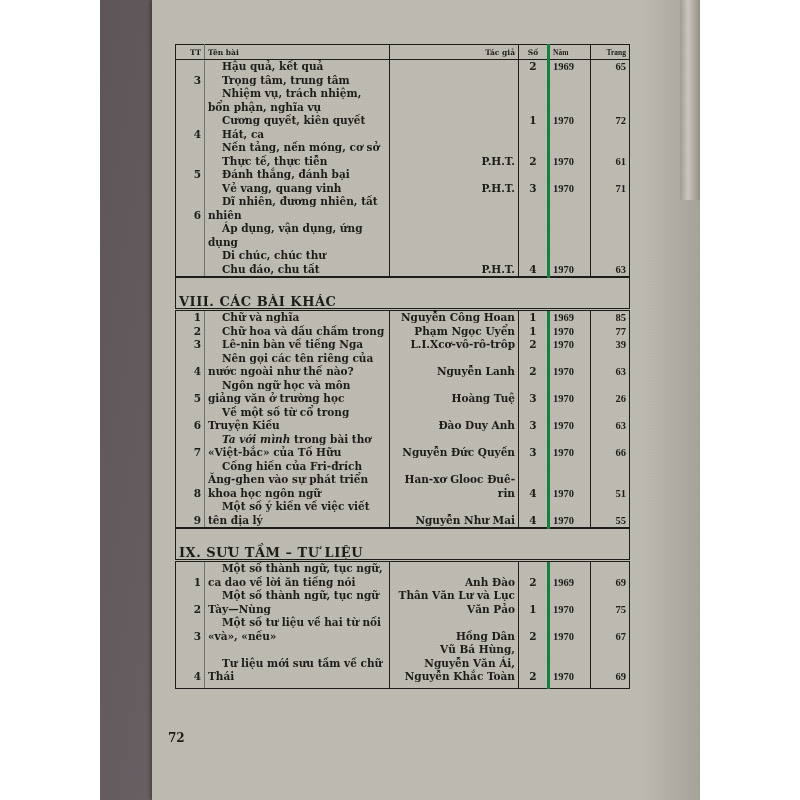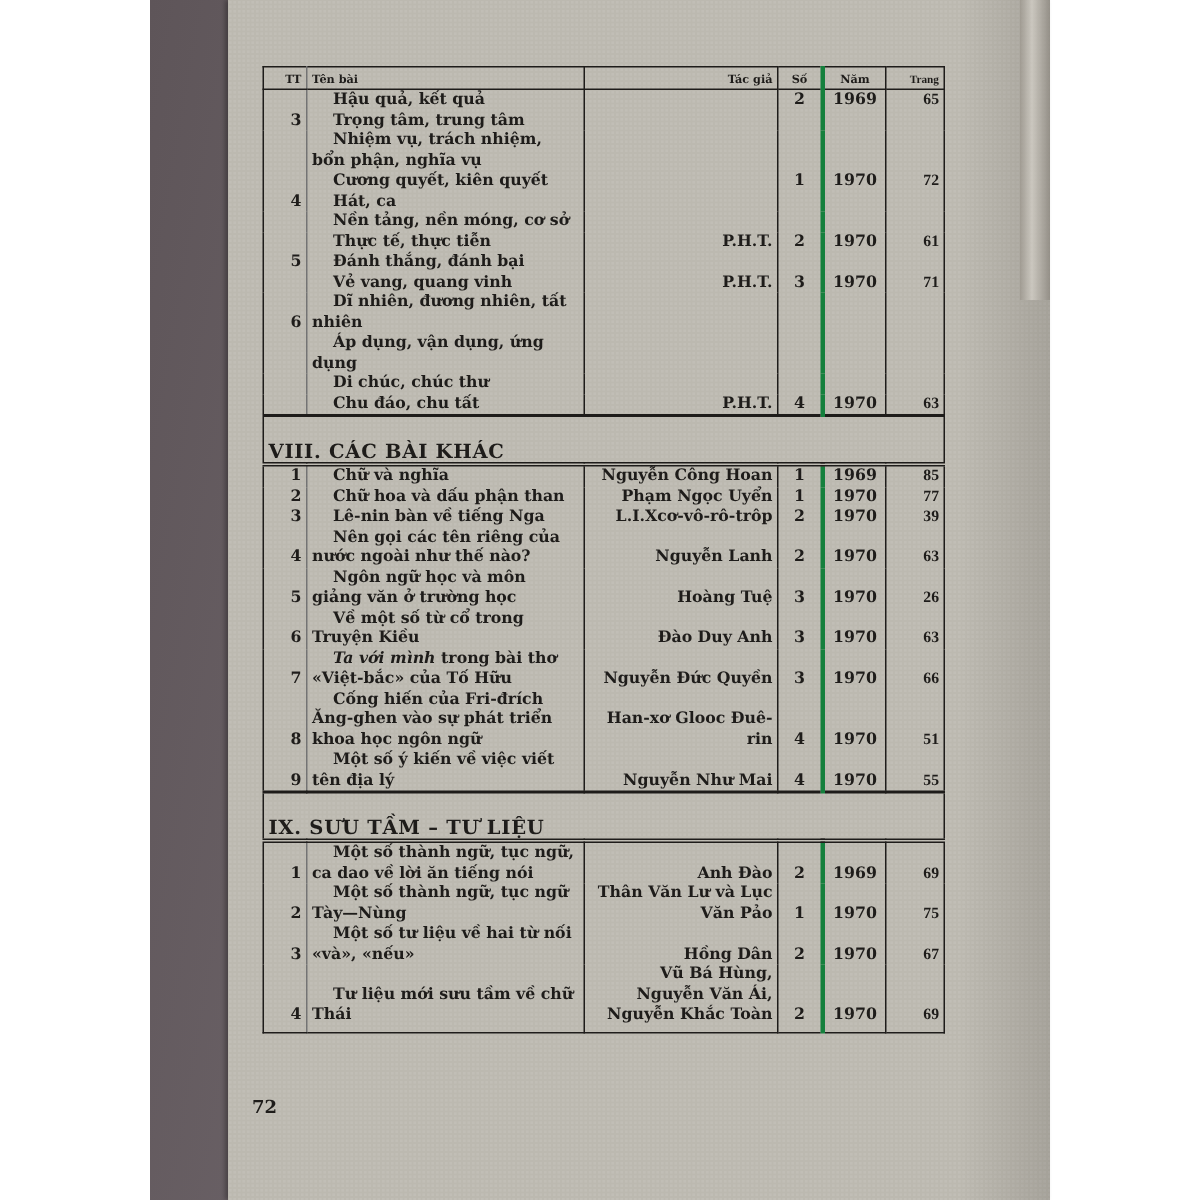--- a/index.html
+++ b/index.html
@@ -17,21 +17,21 @@
   .binding { position:absolute; left:680px; top:0; width:20px; height:200px;
           background:linear-gradient(90deg,#9a958c,#d8d4cc 40%,#8c877f); opacity:0.7; }
 
   .sheet { position:absolute; left:175px; top:44px; width:455px; }
   table.toc { border-collapse:collapse; width:100%; font-size:10.5px; line-height:13.5px; font-weight:bold; }
   table.toc td, table.toc th { padding:0 3px; vertical-align:bottom; }
   .c-tt { width:22px; text-align:right; border-left:1.5px solid #1e1c1a; border-right:1px solid #737373; }
   .c-title { width:178px; text-align:left; border-right:1px solid #1e1c1a; }
   .c-author { width:122px; text-align:right; border-right:1.5px solid #1e1c1a;margin-top:36px; }
   .c-so { width:22px; text-align:center; border-right:3px solid #15803d; }
-  .c-nam { width:34px; text-align:center; border-right:1px solid #1e1c1a; }
+  .c-nam { width:34px; text-align:left; border-right:1px solid #1e1c1a;font-family:Liberation Serif, serif; }
   .c-trang { width:32px; text-align:right; border-right:1.5px solid #1e1c1a;font-family:Liberation Serif, serif; }
   thead th { font-size:7.5px; font-weight:bold; border-top:1.5px solid #1e1c1a; border-bottom:1px solid #1e1c1a; height:14px; vertical-align:middle; }
   .indent { text-indent:14px; }
   .section-row td { border-top:2px solid #1e1c1a; border-bottom:3px double #1e1c1a;
           border-left:1.5px solid #1e1c1a; border-right:1.5px solid #1e1c1a;
           text-align:left; font-size:13px; letter-spacing:0.5px; height:30px; vertical-align:middle; }
   .end-row td { border-bottom:1.5px solid #1e1c1a; height:4px; }
   .page-num { position:absolute; left:168px; top:731px; font-size:12px; font-weight:bold; }
   .it { font-style:italic; }
 </style>
@@ -168,21 +168,21 @@
         <tr>
           <td class="c-tt">1</td>
           <td class="c-title indent">Chữ và nghĩa</td>
           <td class="c-author">Nguyễn Công Hoan</td>
           <td class="c-so">1</td>
           <td class="c-nam">1969</td>
           <td class="c-trang">85</td>
         </tr>
         <tr>
           <td class="c-tt">2</td>
-          <td class="c-title indent">Chữ hoa và dấu phận than</td>
+          <td class="c-title indent">Chữ hoa và dấu chấm trong</td>
           <td class="c-author">Phạm Ngọc Uyển</td>
           <td class="c-so">1</td>
           <td class="c-nam">1970</td>
           <td class="c-trang">77</td>
         </tr>
         <tr>
           <td class="c-tt">3</td>
           <td class="c-title indent">Lê-nin bàn về tiếng Nga</td>
           <td class="c-author">L.I.Xcơ-vô-rô-trôp</td>
           <td class="c-so">2</td>

